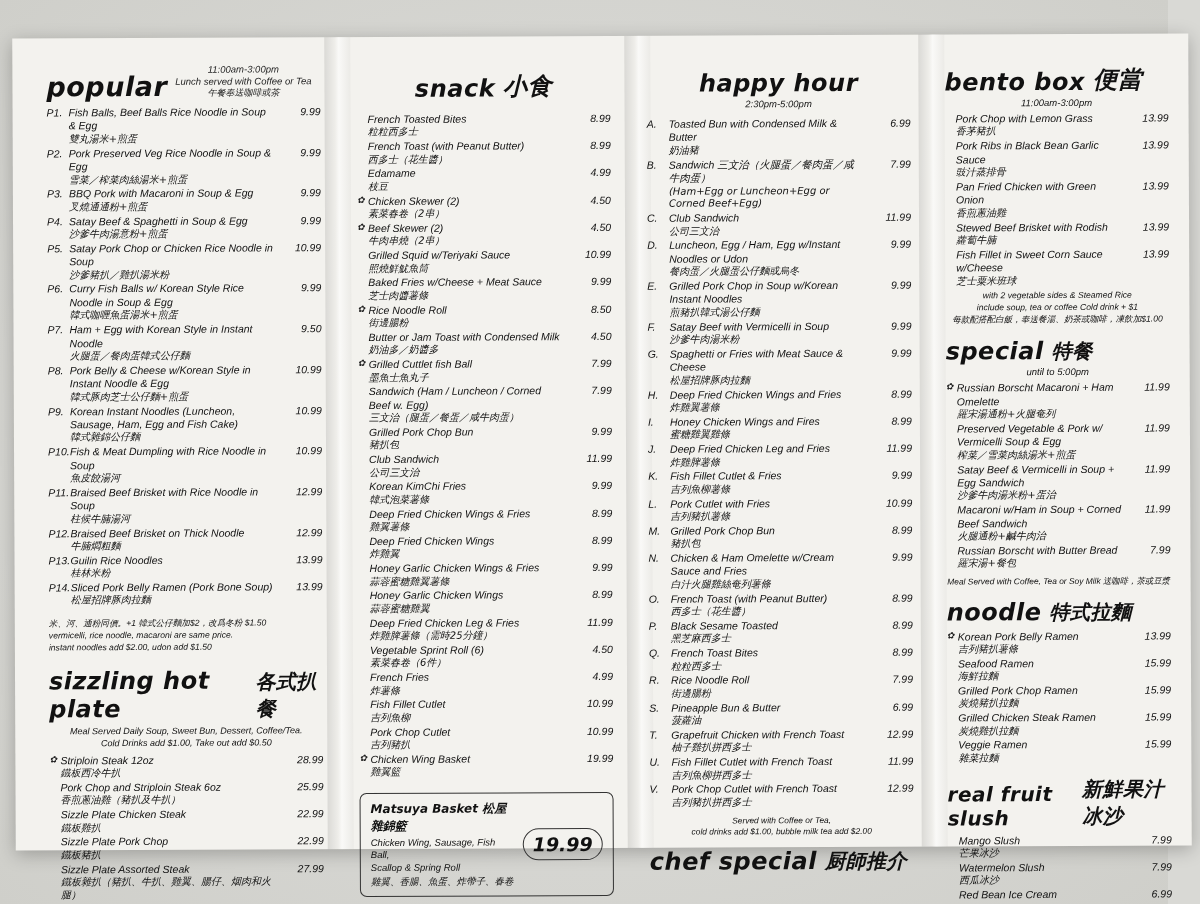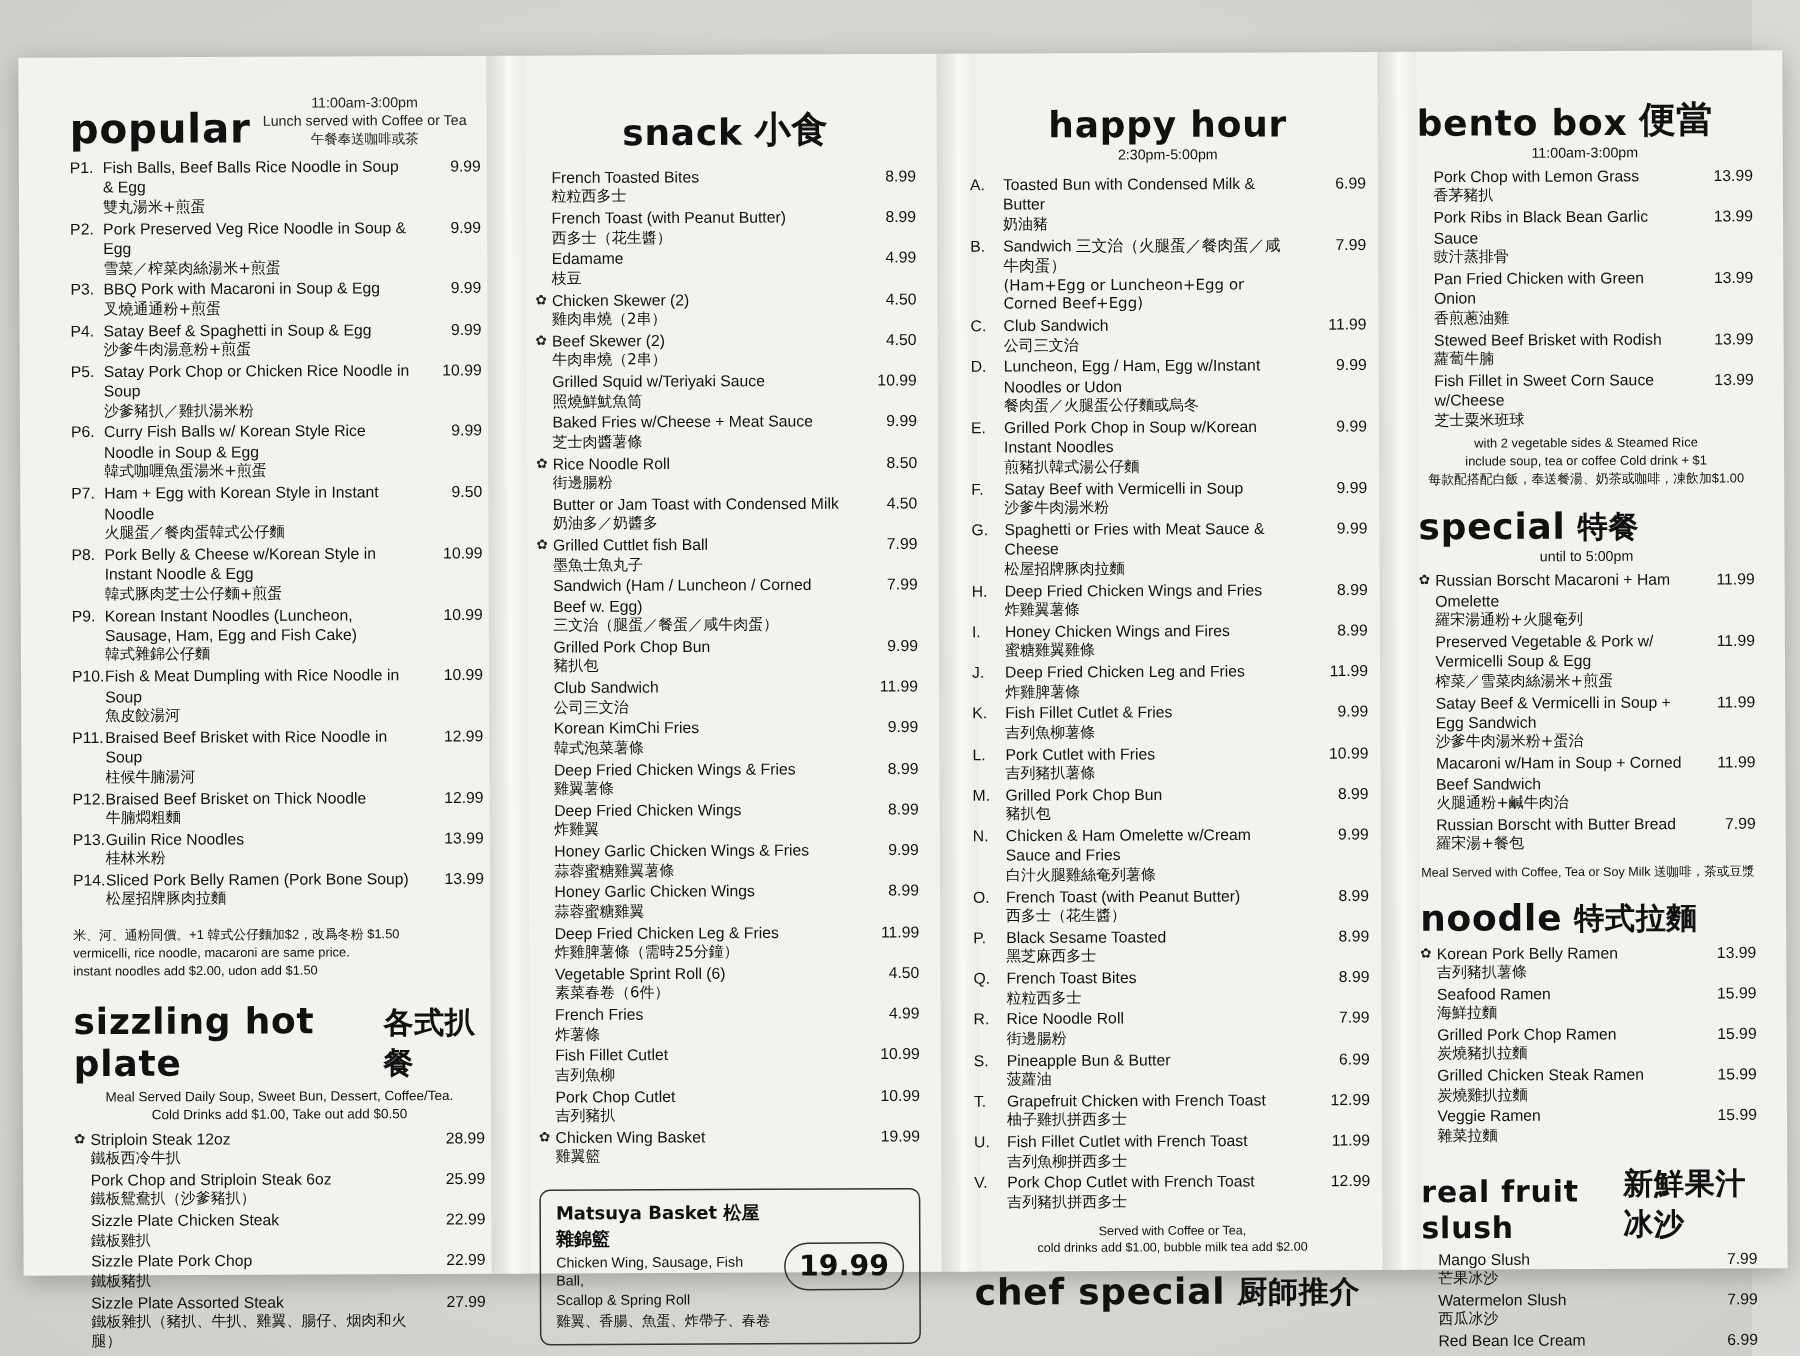--- a/index.html
+++ b/index.html
@@ -2,21 +2,21 @@
 <html><head>
 <meta charset="utf-8">
 <style>
   html,body{margin:0;padding:0;}
   body{
     width:1200px;height:904px;overflow:hidden;
     background:#d9d9d5;
     font-family:"Liberation Sans", sans-serif;
     color:#111;
   }
-  #page{position:relative;width:1168px;height:904px;}
+  #page{position:relative;width:1168px;height:904px;font-style:italic;}
   .bg-shadow{
     position:absolute;inset:0;
     background:
       radial-gradient(ellipse at 50% 50%, #e2e2de 0%, #d6d6d2 60%, #cfcfca 100%);
   }
   .menu{
     position:absolute;left:14px;top:36px;width:1176px;height:812px;
     background:#f3f2ee;
     box-shadow:0 4px 18px rgba(0,0,0,.25);
     transform:rotate(-0.25deg);
@@ -268,21 +268,21 @@
                   <span class="nm2">鐵板西冷牛扒</span>
                 </span>
                 <span class="price">28.99</span>
               </div>
             </li>
             <li>
               <div class="row">
                 <span class="leaf"></span>
                 <span class="namewrap">
                   <span class="nm">Pork Chop and Striploin Steak 6oz</span>
-                  <span class="nm2">鐵板鴛鴦扒（沙爹豬扒）</span>
+                  <span class="nm2">香煎蔥油雞（豬扒及牛扒）</span>
                 </span>
                 <span class="price">25.99</span>
               </div>
             </li>
             <li>
               <div class="row">
                 <span class="leaf"></span>
                 <span class="namewrap">
                   <span class="nm">Sizzle Plate Chicken Steak</span>
                   <span class="nm2">鐵板雞扒</span>
@@ -348,21 +348,21 @@
                   <span class="nm2">枝豆</span>
                 </span>
                 <span class="price">4.99</span>
               </div>
             </li>
             <li>
               <div class="row">
                 <span class="leaf">✿</span>
                 <span class="namewrap">
                   <span class="nm">Chicken Skewer (2)</span>
-                  <span class="nm2">雞肉串燒（2串）</span>
+                  <span class="nm2">素菜春卷（2串）</span>
                 </span>
                 <span class="price">4.50</span>
               </div>
             </li>
             <li>
               <div class="row">
                 <span class="leaf">✿</span>
                 <span class="namewrap">
                   <span class="nm">Beef Skewer (2)</span>
                   <span class="nm2">牛肉串燒（2串）</span>

